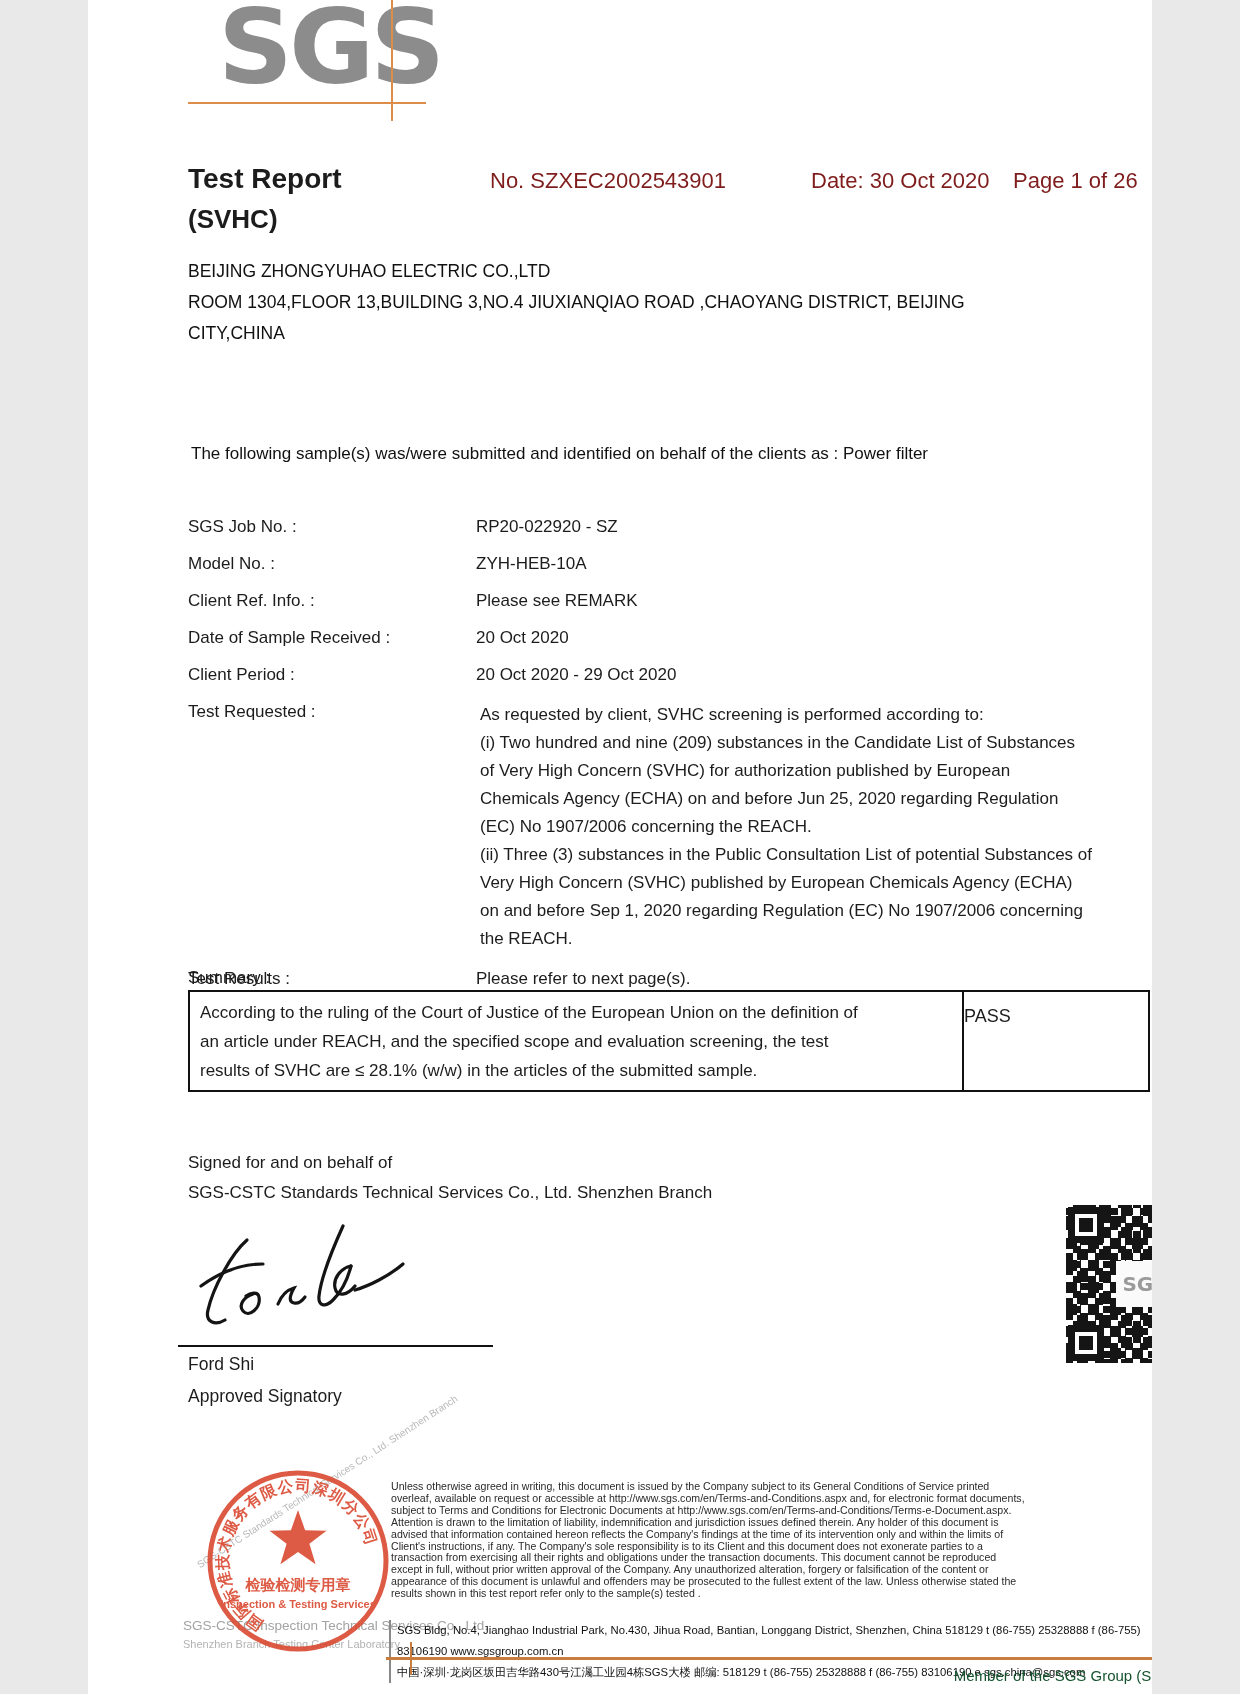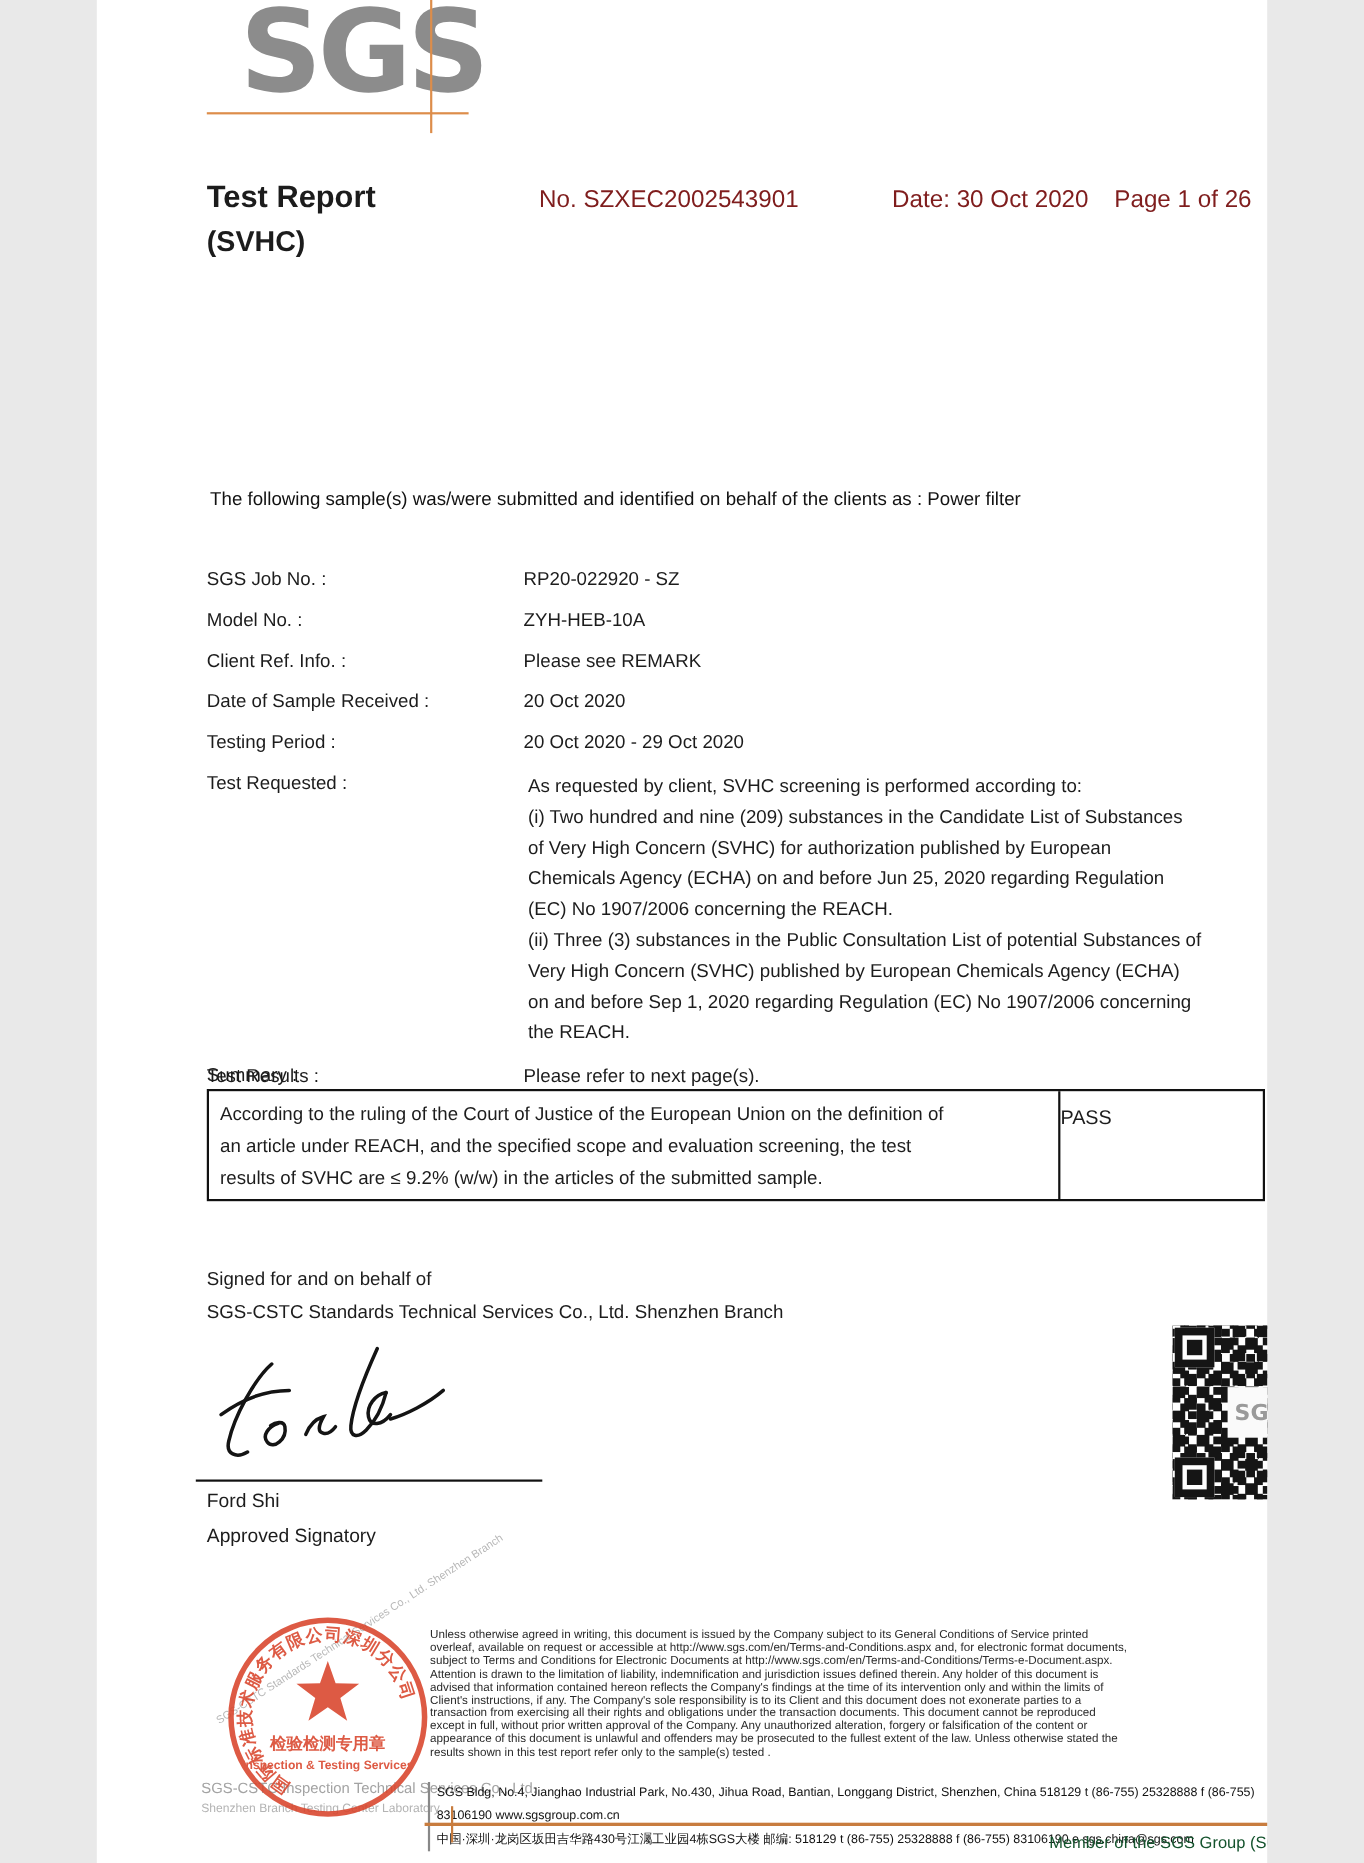--- a/index.html
+++ b/index.html
@@ -105,20 +105,23 @@
   <div class="abs logo-text">SGS</div>
   <div class="abs logo-vline"></div>
   <div class="abs logo-hline"></div>
 
   <div class="abs title1">Test Report</div>
   <div class="abs title2">(SVHC)</div>
   <div class="abs meta meta-no">No. SZXEC2002543901</div>
   <div class="abs meta meta-date">Date: 30 Oct 2020</div>
   <div class="abs meta meta-page">Page 1 of 26</div>
 
+  <div class="abs client">BEIJING ZHONGYUHAO ELECTRIC CO.,LTD
+ROOM 1304,FLOOR 13,BUILDING 3,NO.4 JIUXIANQIAO ROAD ,CHAOYANG DISTRICT, BEIJING
+ CITY,CHINA</div>
 
   <div class="abs intro">The following sample(s) was/were submitted and identified on behalf of the clients as : Power filter</div>
 
   <div class="abs rows">
     <div class="row">
       <div class="lbl">SGS Job No. :</div>
       <div class="val">RP20-022920 - SZ</div>
     </div>
     <div class="row">
       <div class="lbl">Model No. :</div>
@@ -126,21 +129,21 @@
     </div>
     <div class="row">
       <div class="lbl">Client Ref. Info. :</div>
       <div class="val">Please see REMARK</div>
     </div>
     <div class="row">
       <div class="lbl">Date of Sample Received :</div>
       <div class="val">20 Oct 2020</div>
     </div>
     <div class="row">
-      <div class="lbl">Testing Period :</div>
+      <div class="lbl">Client Period :</div>
       <div class="val">20 Oct 2020 - 29 Oct 2020</div>
     </div>
     <div class="row para">
       <div class="lbl">Test Requested :</div>
       <div class="val">As requested by client, SVHC screening is performed according to:
 (i) Two hundred and nine (209) substances in the Candidate List of Substances
 of Very High Concern (SVHC) for authorization published by European
 Chemicals Agency (ECHA) on and before Jun 25, 2020 regarding Regulation
 (EC) No 1907/2006 concerning the REACH.
 (ii) Three (3) substances in the Public Consultation List of potential Substances of
@@ -151,21 +154,21 @@
     <div class="row">
       <div class="lbl">Test Results :</div>
       <div class="val">Please refer to next page(s).</div>
     </div>
   </div>
 
   <div class="abs summary-label">Summary :</div>
   <div class="abs summary-box">
     <div class="summary-text">According to the ruling of the Court of Justice of the European Union on the definition of
 an article under REACH, and the specified scope and evaluation screening, the test
-results of SVHC are ≤ 9.2% (w/w) in the articles of the submitted sample.</div>
+results of SVHC are ≤ 28.1% (w/w) in the articles of the submitted sample.</div>
     <div class="summary-result">PASS</div>
   </div>
 
   <div class="abs signedfor">Signed for and on behalf of
 SGS-CSTC Standards Technical Services Co., Ltd. Shenzhen Branch</div>
 
   <svg class="abs sig-svg" width="250" height="135" viewBox="0 0 250 135">
     <g fill="none" stroke="#141414" stroke-width="3.2" stroke-linecap="round">
       <path d="M42,112 C32,118 22,114 25,102 C30,80 48,46 64,32"></path>
       <path d="M18,78 C40,62 62,56 80,56"></path>

